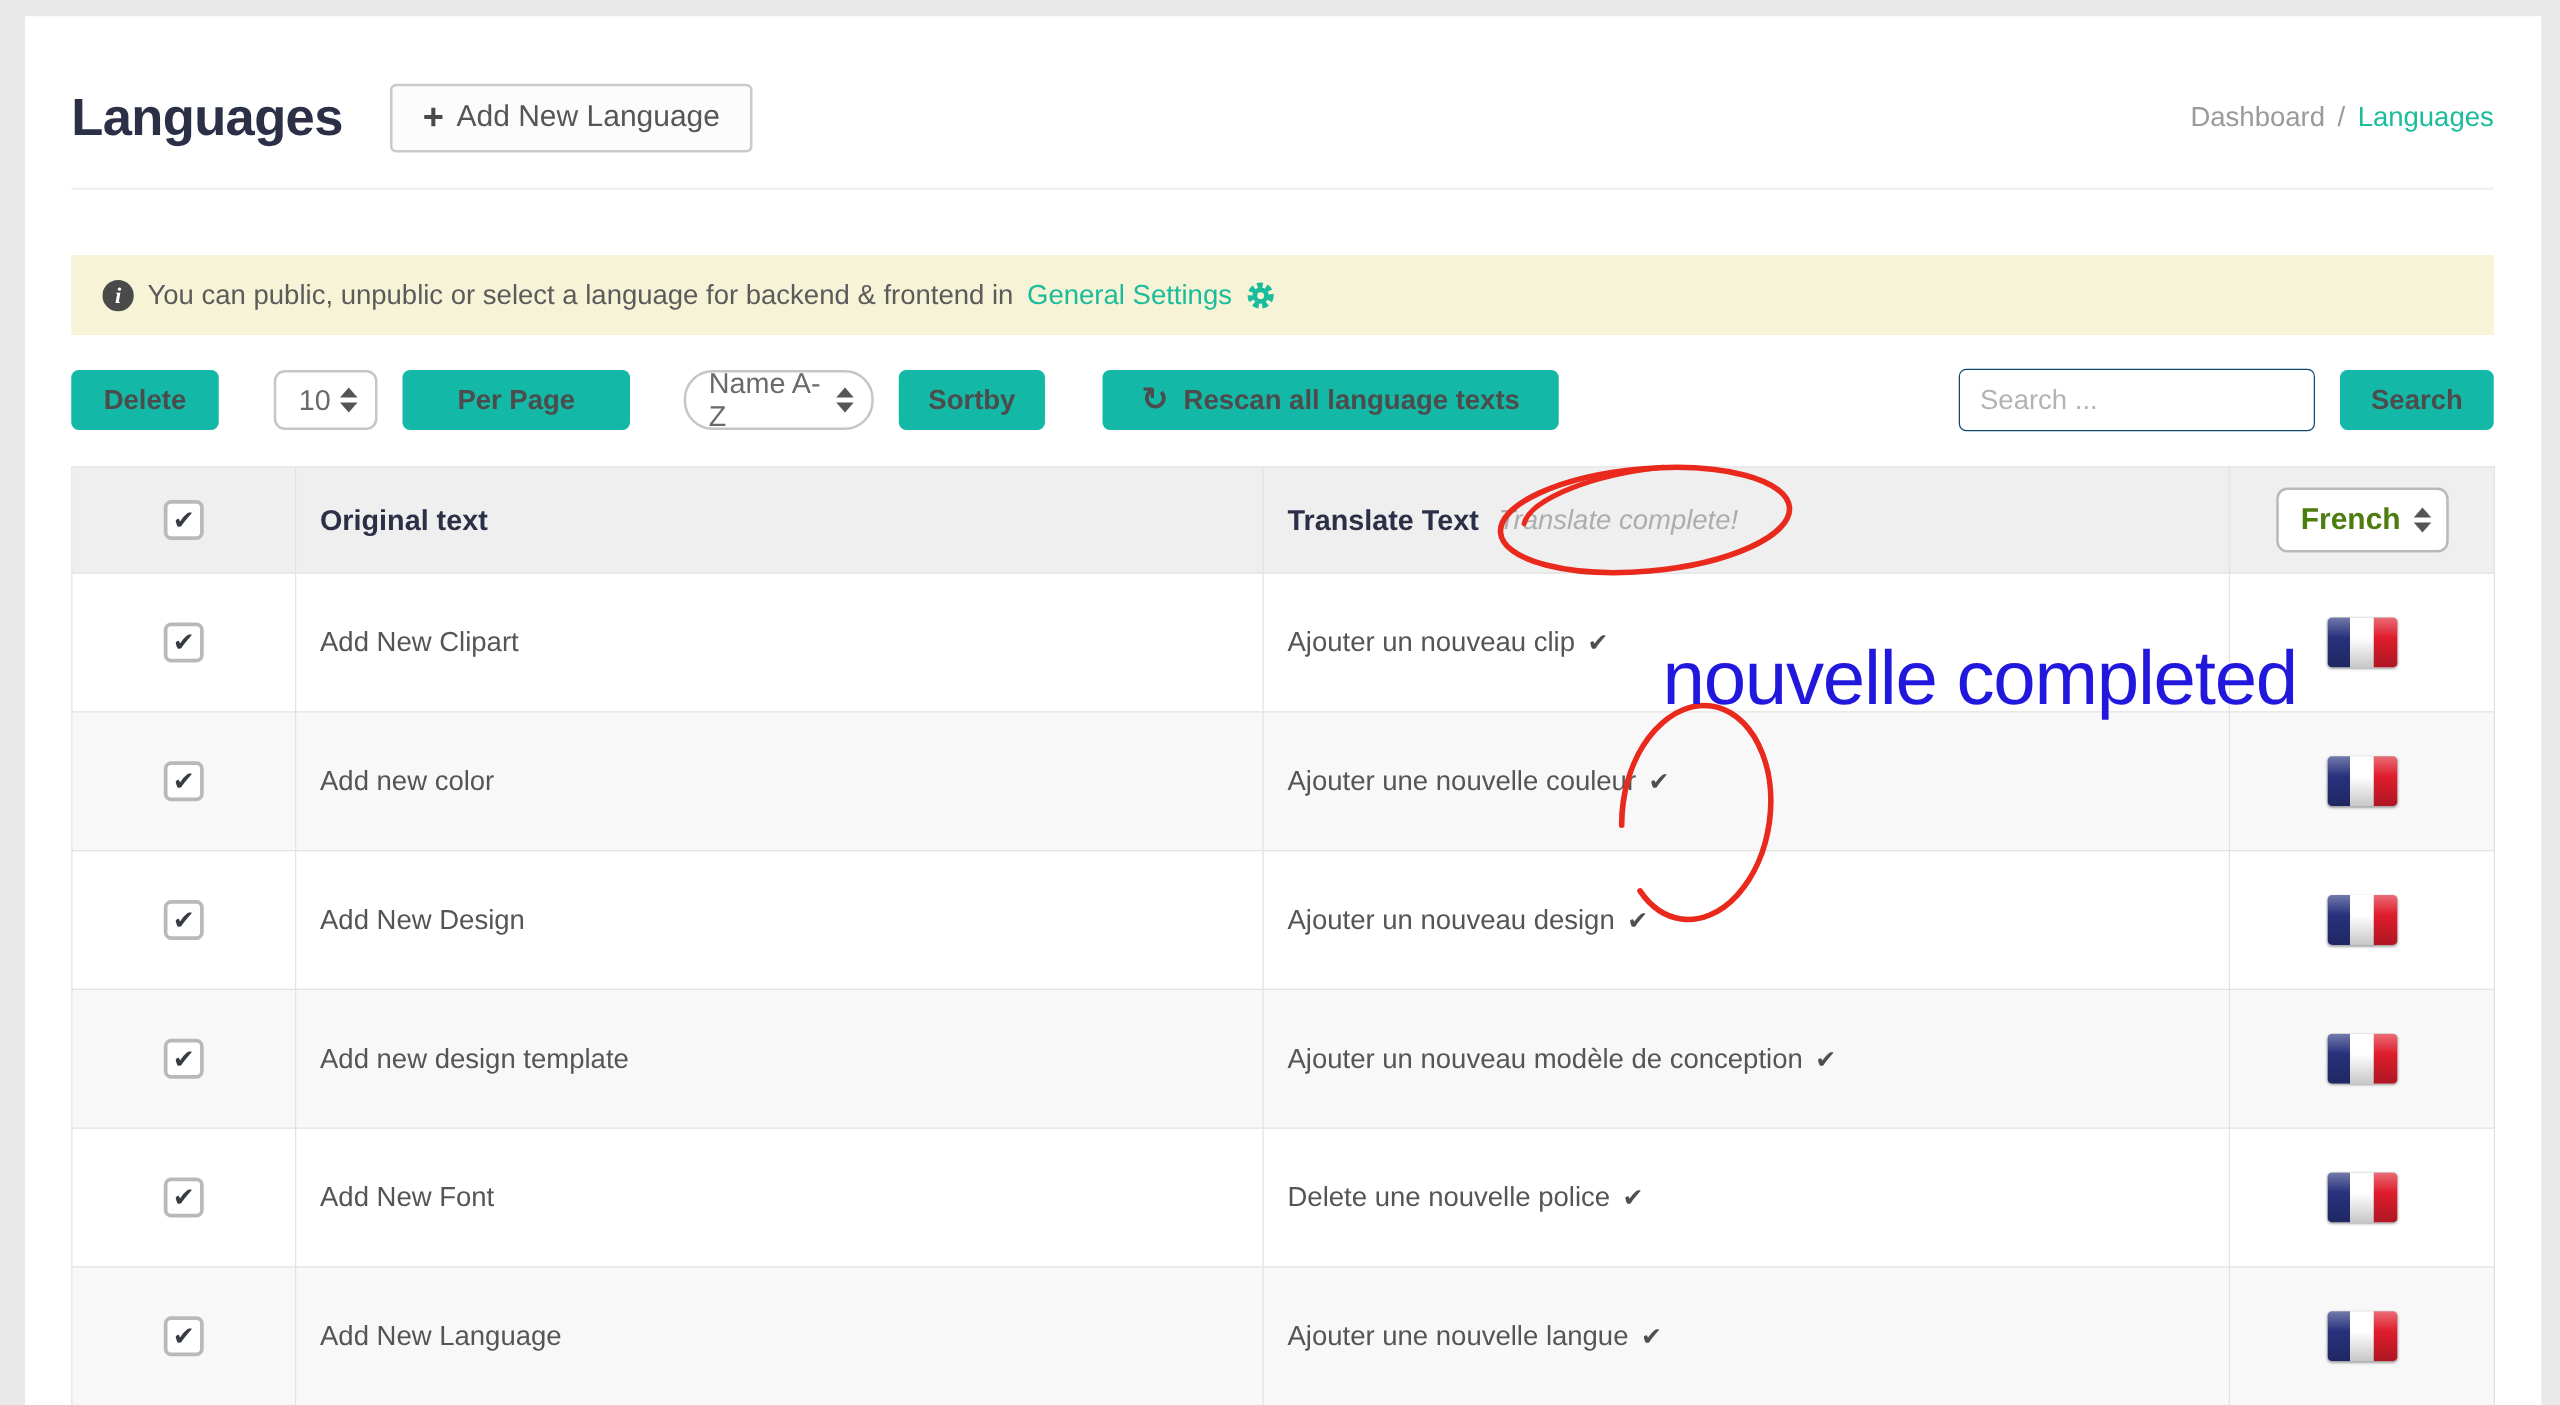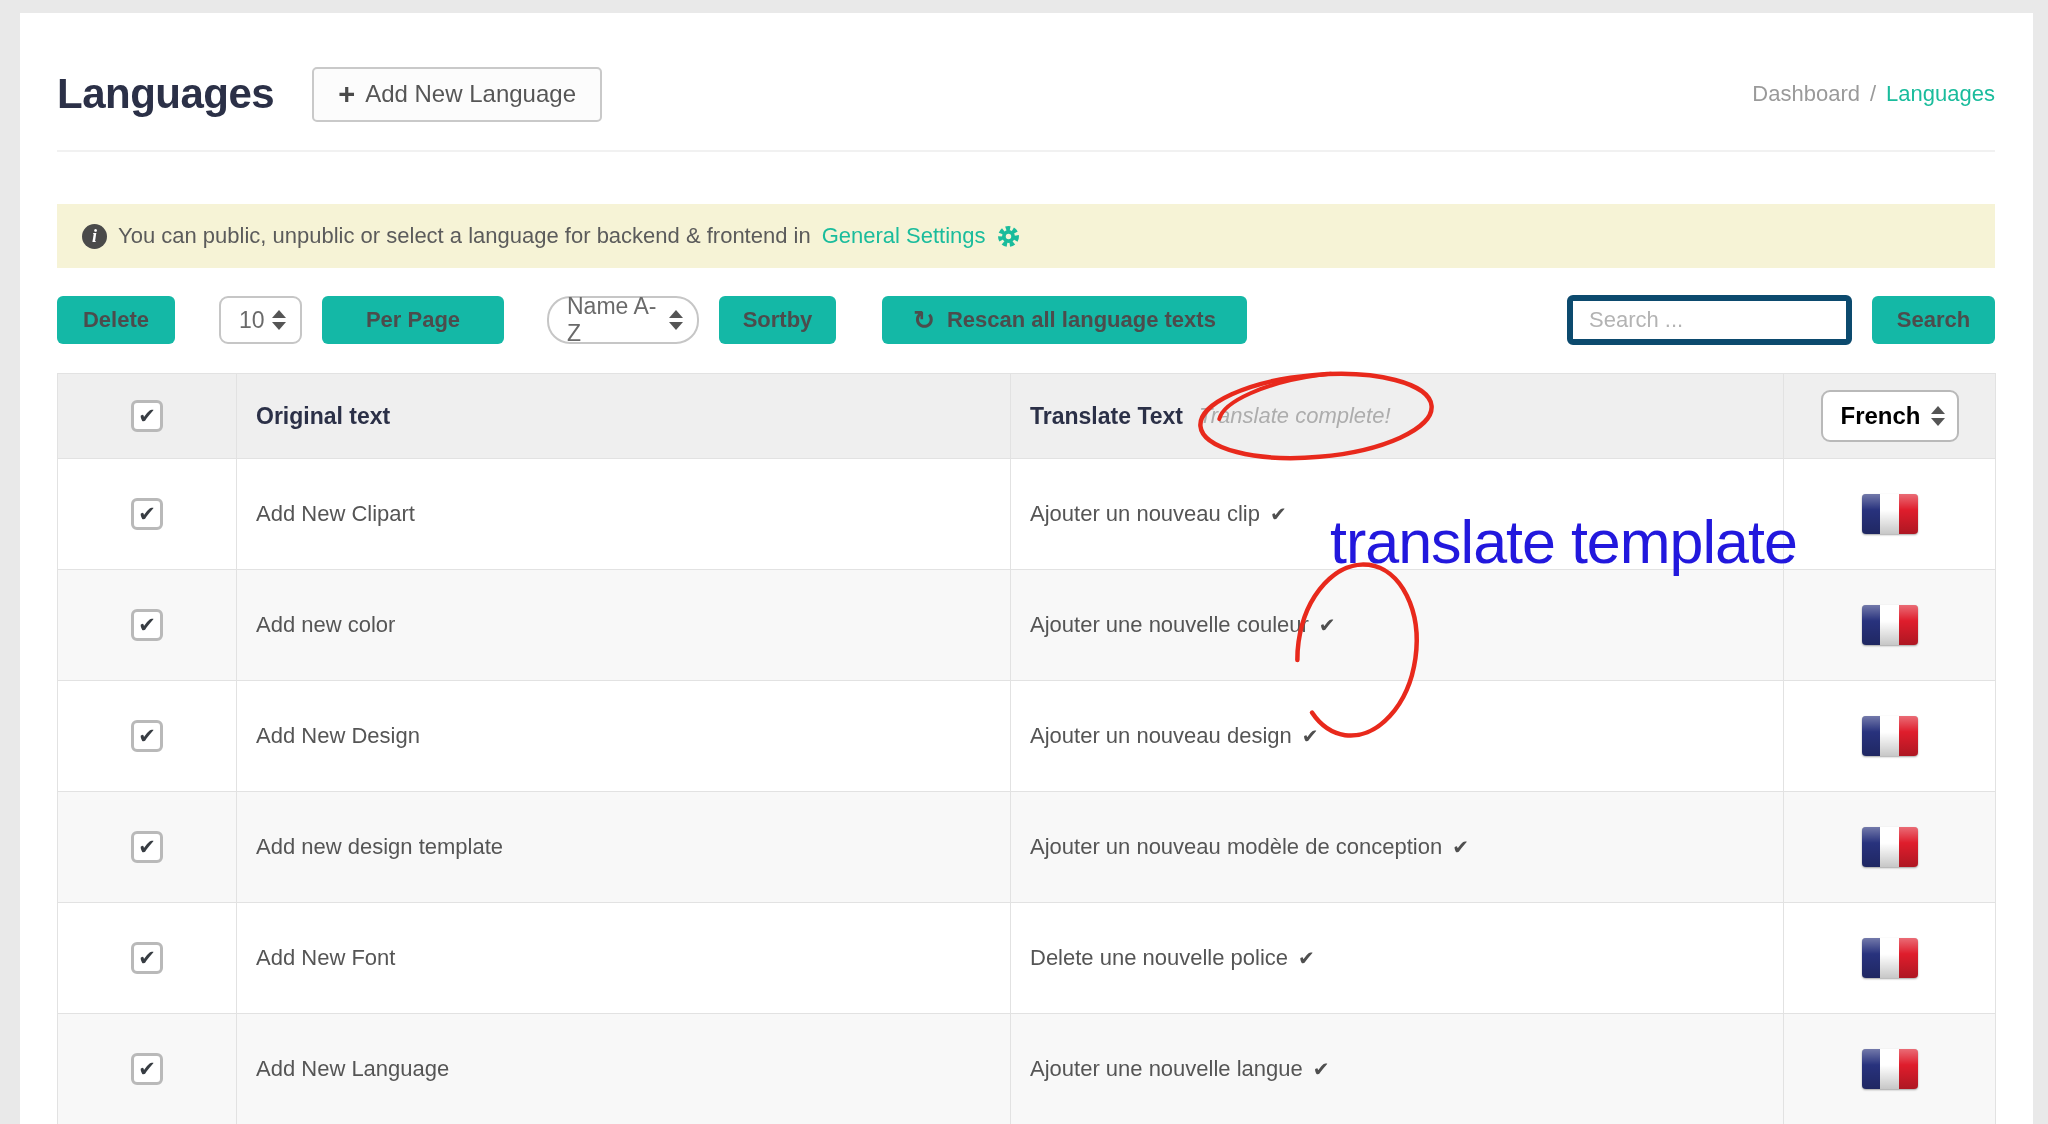--- a/index.html
+++ b/index.html
@@ -74,21 +74,21 @@
     display:flex; align-items:center; padding:0 14px 0 18px; cursor:pointer;
     font-size:23px; color:#6a6a6a; justify-content:space-between;
   }
   .sel-10{width:83px; margin-right:20px;}
   .sel-sort{width:152px; margin-right:20px;border-radius:23px;}
   .caret{display:flex; flex-direction:column; gap:4px; align-items:center;}
   .caret .up{width:0;height:0;border-left:7px solid transparent;border-right:7px solid transparent;border-bottom:8px solid #555;}
   .caret .down{width:0;height:0;border-left:7px solid transparent;border-right:7px solid transparent;border-top:8px solid #555;}
   .search-wrap{margin-left:auto; display:flex; align-items:center;}
   .search-input{
-    width:285px; height:50px; border:6px solid #0c4a6e; border-radius:6px;
+    width:285px; height:50px; border:1px solid #0c4a6e; border-radius:6px;
     padding:0 16px; font-size:22px; color:#ec4899; font-family:inherit; outline:none;
   }
   .search-input::placeholder{color:#b3b3b3;}
   .btn-search{width:123px; margin-left:20px;}
   
   .lang-table{
     position:absolute; left:37px; top:360px; width:1938px;
     border-collapse:collapse; table-layout:fixed;
   }
   .lang-table th,.lang-table td{border:1px solid #e2e2e2; vertical-align:middle;}
@@ -107,21 +107,21 @@
     width:32px; height:32px; border:3px solid #b9b9b9; border-radius:6px;
     background:#ffffff; display:inline-flex; align-items:center; justify-content:center;
     cursor:pointer;
   }
   .checkbox .check{font-family:"DejaVu Sans",sans-serif; font-size:21px; font-weight:bold; color:#373c42; line-height:1;}
   .done-check{font-family:"DejaVu Sans",sans-serif; font-size:20px; font-weight:bold; color:#4f4f4f; margin-left:10px;}
   .lang-select{
     width:138px; height:52px; margin:0 auto;
     background:#ffffff; border:2px solid #b9b9b9; border-radius:9px;
     display:flex; align-items:center; justify-content:space-between;
-    padding:0 12px 0 18px; font-size:24px; color:#000000; cursor:pointer;
+    padding:0 12px 0 18px; font-size:24px; color:#4d7c0f; cursor:pointer;
   }
   .flag{
     width:56px; height:40px; border-radius:4px; overflow:hidden;
     display:inline-flex; position:relative;
     box-shadow:0 1px 2px rgba(0,0,0,0.35), inset 0 0 1px rgba(0,0,0,0.4);
     vertical-align:middle;
   }
   .flag .b{flex:1; background:#28327d;}
   .flag .w{flex:1; background:#ffffff;}
   .flag .r{flex:1; background:#df1d2c;}
@@ -383,13 +383,13 @@
   </tbody>
   </table>
 
 </div>
 
 <svg class="anno-svg" width="2048" height="1124" viewBox="0 0 2048 1124">
   <ellipse cx="1316" cy="416" rx="116" ry="41" transform="rotate(-5 1316 416)" fill="none" stroke="#e8291c" stroke-width="4.5" stroke-linecap="round"></ellipse>
   <ellipse cx="1322" cy="409" rx="104" ry="34" transform="rotate(-8 1322 409)" fill="none" stroke="#e8291c" stroke-width="4" pathLength="100" stroke-dasharray="27 73" stroke-dashoffset="-51" stroke-linecap="round"></ellipse>
   <ellipse cx="1357" cy="650" rx="59" ry="86" transform="rotate(8 1357 650)" fill="none" stroke="#e8291c" stroke-width="4.5" pathLength="100" stroke-dasharray="34 12 54" stroke-linecap="round"></ellipse>
 </svg>
-<div class="anno-note">translate template</div>
+<div class="anno-note">nouvelle completed</div>
 
 </body></html>

